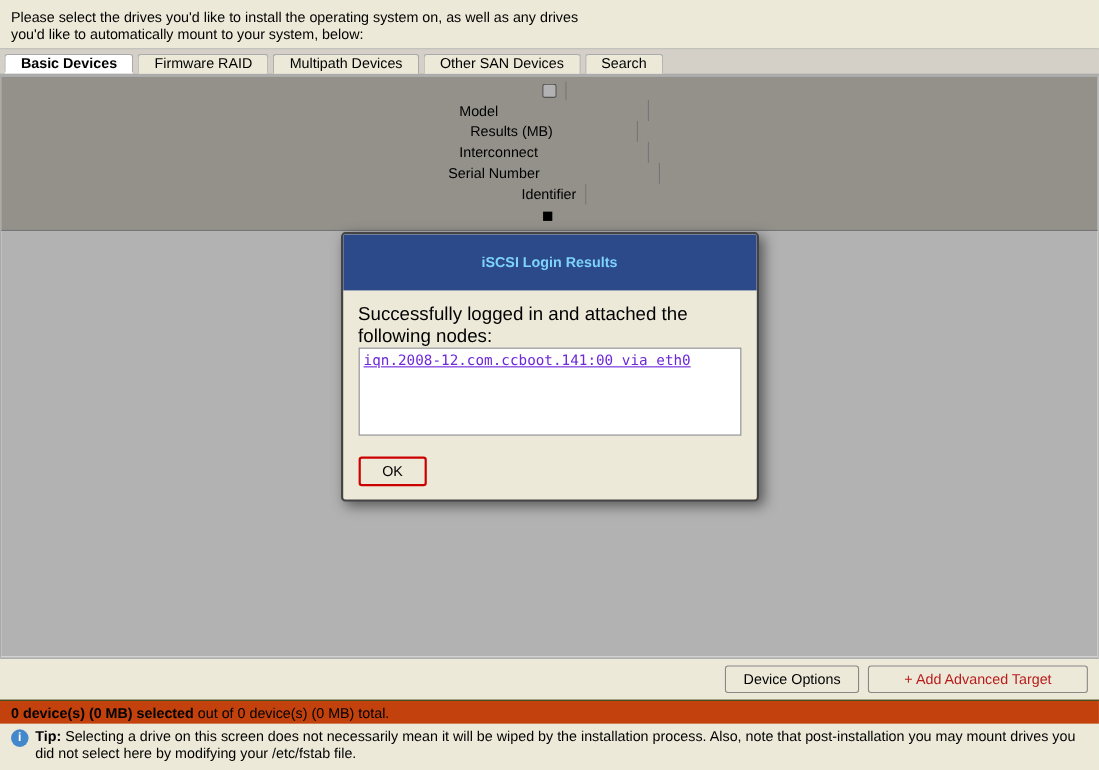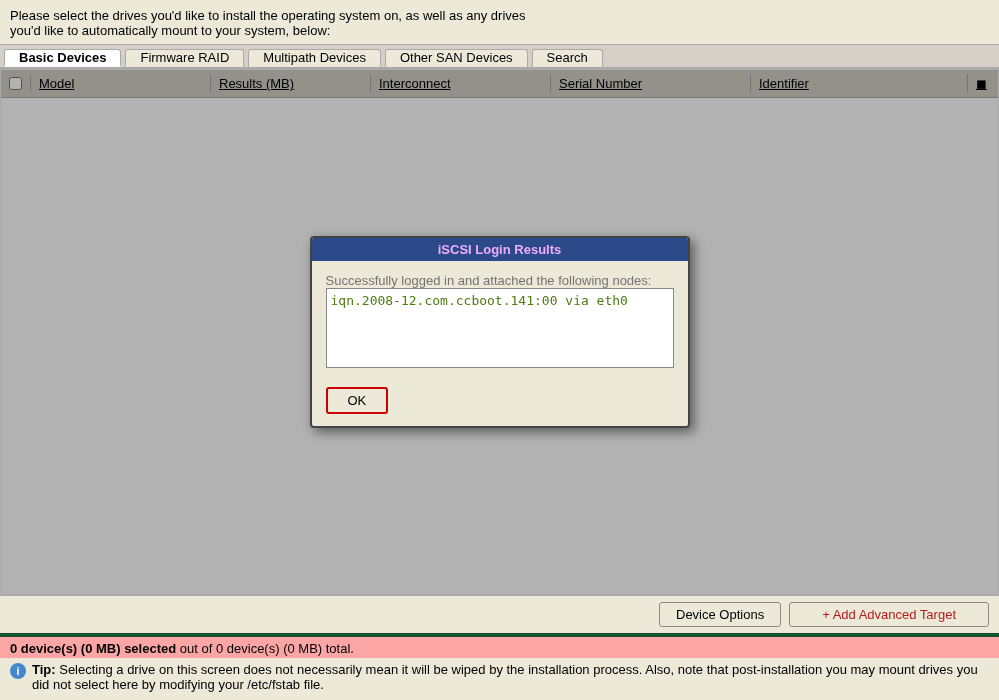--- a/index.html
+++ b/index.html
@@ -63,26 +63,25 @@
       flex: 1;
       background: #fff;
       border: 1px solid #aaa;
       margin: 0;
       overflow: hidden;
       position: relative;
     }
 
     .table-header {
       display: flex;
-      flex-direction: row;
+      flex-direction: column;
       background: #d4d0c8;
       border-bottom: 1px solid #aaa;
       padding: 4px 0;
       align-items: center;
-      text-decoration: underline;
     }
 
     .table-header-cell {
       padding: 2px 8px;
       font-size: 13px;
       font-weight: normal;
       color: #000;
       border-right: 1px solid #aaa;
       flex-shrink: 0;
     }
@@ -126,23 +125,23 @@
       padding: 4px 32px;
       background: #ece9d8;
       border: 1px solid #888;
       border-radius: 3px;
       cursor: pointer;
       font-size: 13px;
       color: #b91c1c;
     }
 
     .status-bar {
-      background: #fca5a5;
+      background: #c2410c;
       padding: 4px 10px 2px 10px;
-      border-top: 4px solid #14532d;
+      border-top: 1px solid #14532d;
       display: flex;
       flex-direction: row;
       align-items: flex-start;
       gap: 4px;
     }
 
     .status-text {
       font-size: 13px;
     }
 
@@ -190,47 +189,48 @@
       background: #ece9d8;
       border: 2px solid #444;
       border-radius: 4px;
       width: 380px;
       box-shadow: 4px 4px 12px rgba(0,0,0,0.5);
       overflow: hidden;
     }
 
     .dialog-titlebar {
       background: #2c4a8a;
-      color: #f0abfc;
-      padding: 4px 10px;
+      color: #7dd3fc;
+      padding: 18px 10px;
       font-size: 13px;
       font-weight: bold;
       text-align: center;
     }
 
     .dialog-body {
       padding: 12px 14px 10px 14px;
     }
 
     .dialog-message {
-      font-size: 13px;
-      color: #737373;
+      font-size: 17px;
+      color: #000000;
       margin-bottom: 0;
     }
 
     .dialog-textbox {
       width: 100%;
       height: 80px;
       border: 1px solid #888;
       background: #fff;
       padding: 4px;
       font-size: 13px;
       font-family: monospace;
       resize: none;
-      color: #4d7c0f;
+      color: #6d28d9;
+      text-decoration: underline;
     }
 
     .dialog-footer {
       padding: 6px 14px 12px 14px;
       display: flex;
       justify-content: flex-start;
     }
 
     .btn-ok {
       padding: 4px 20px;

